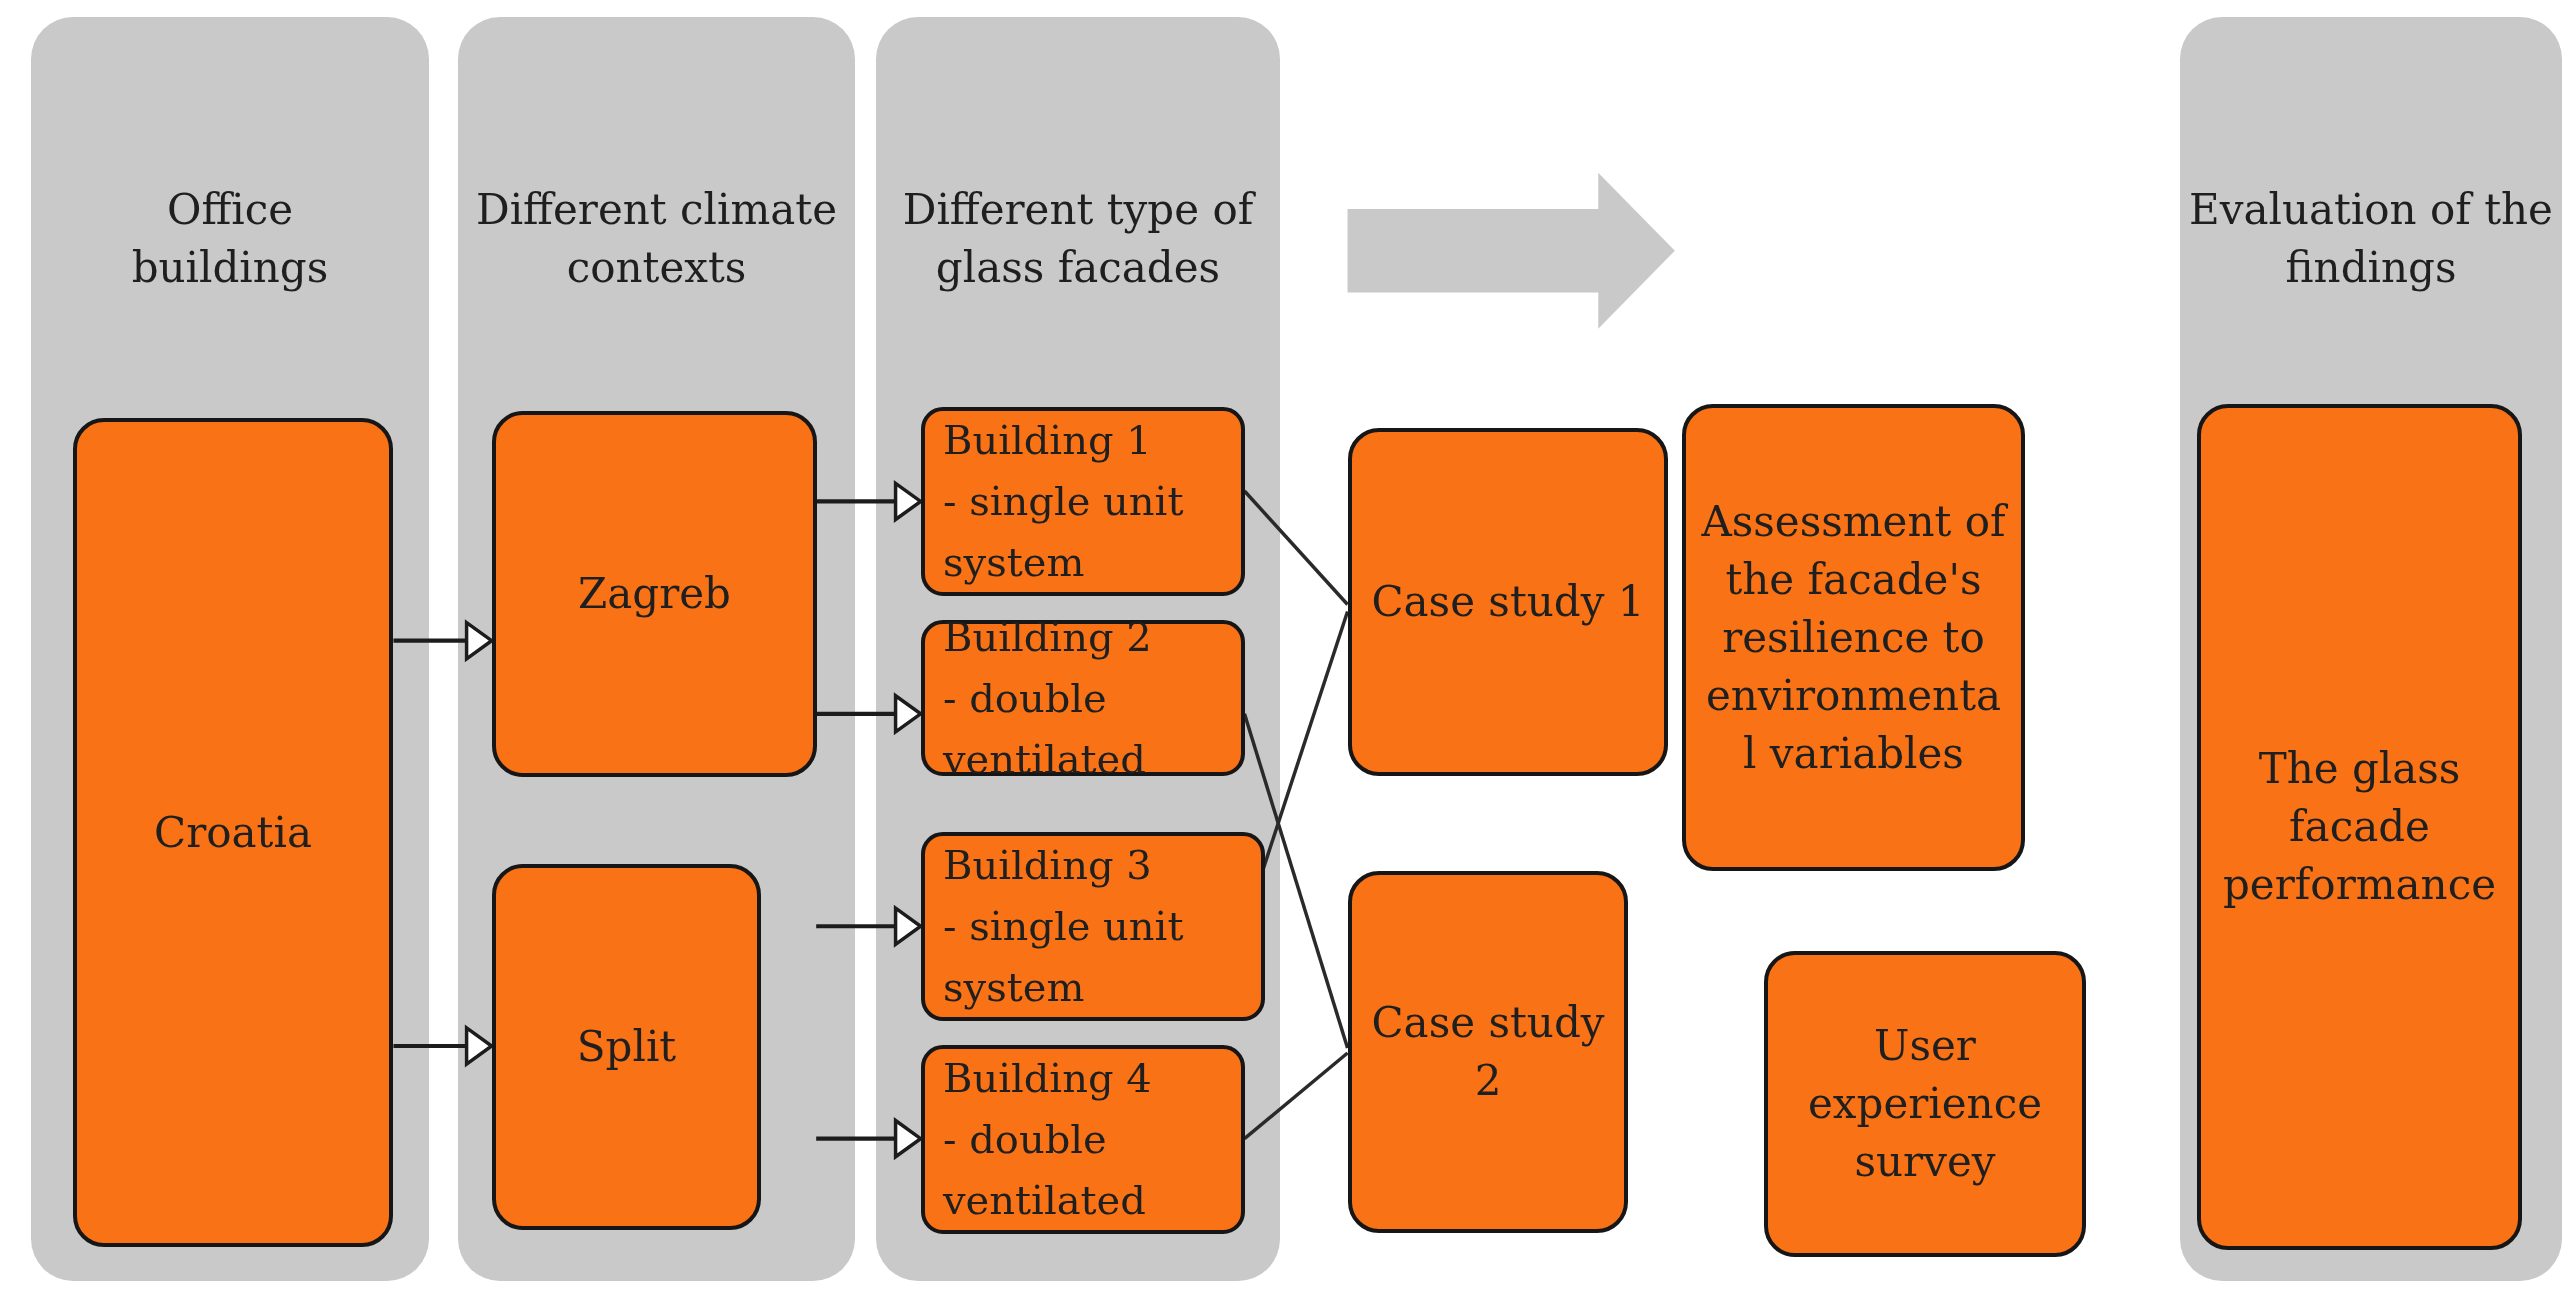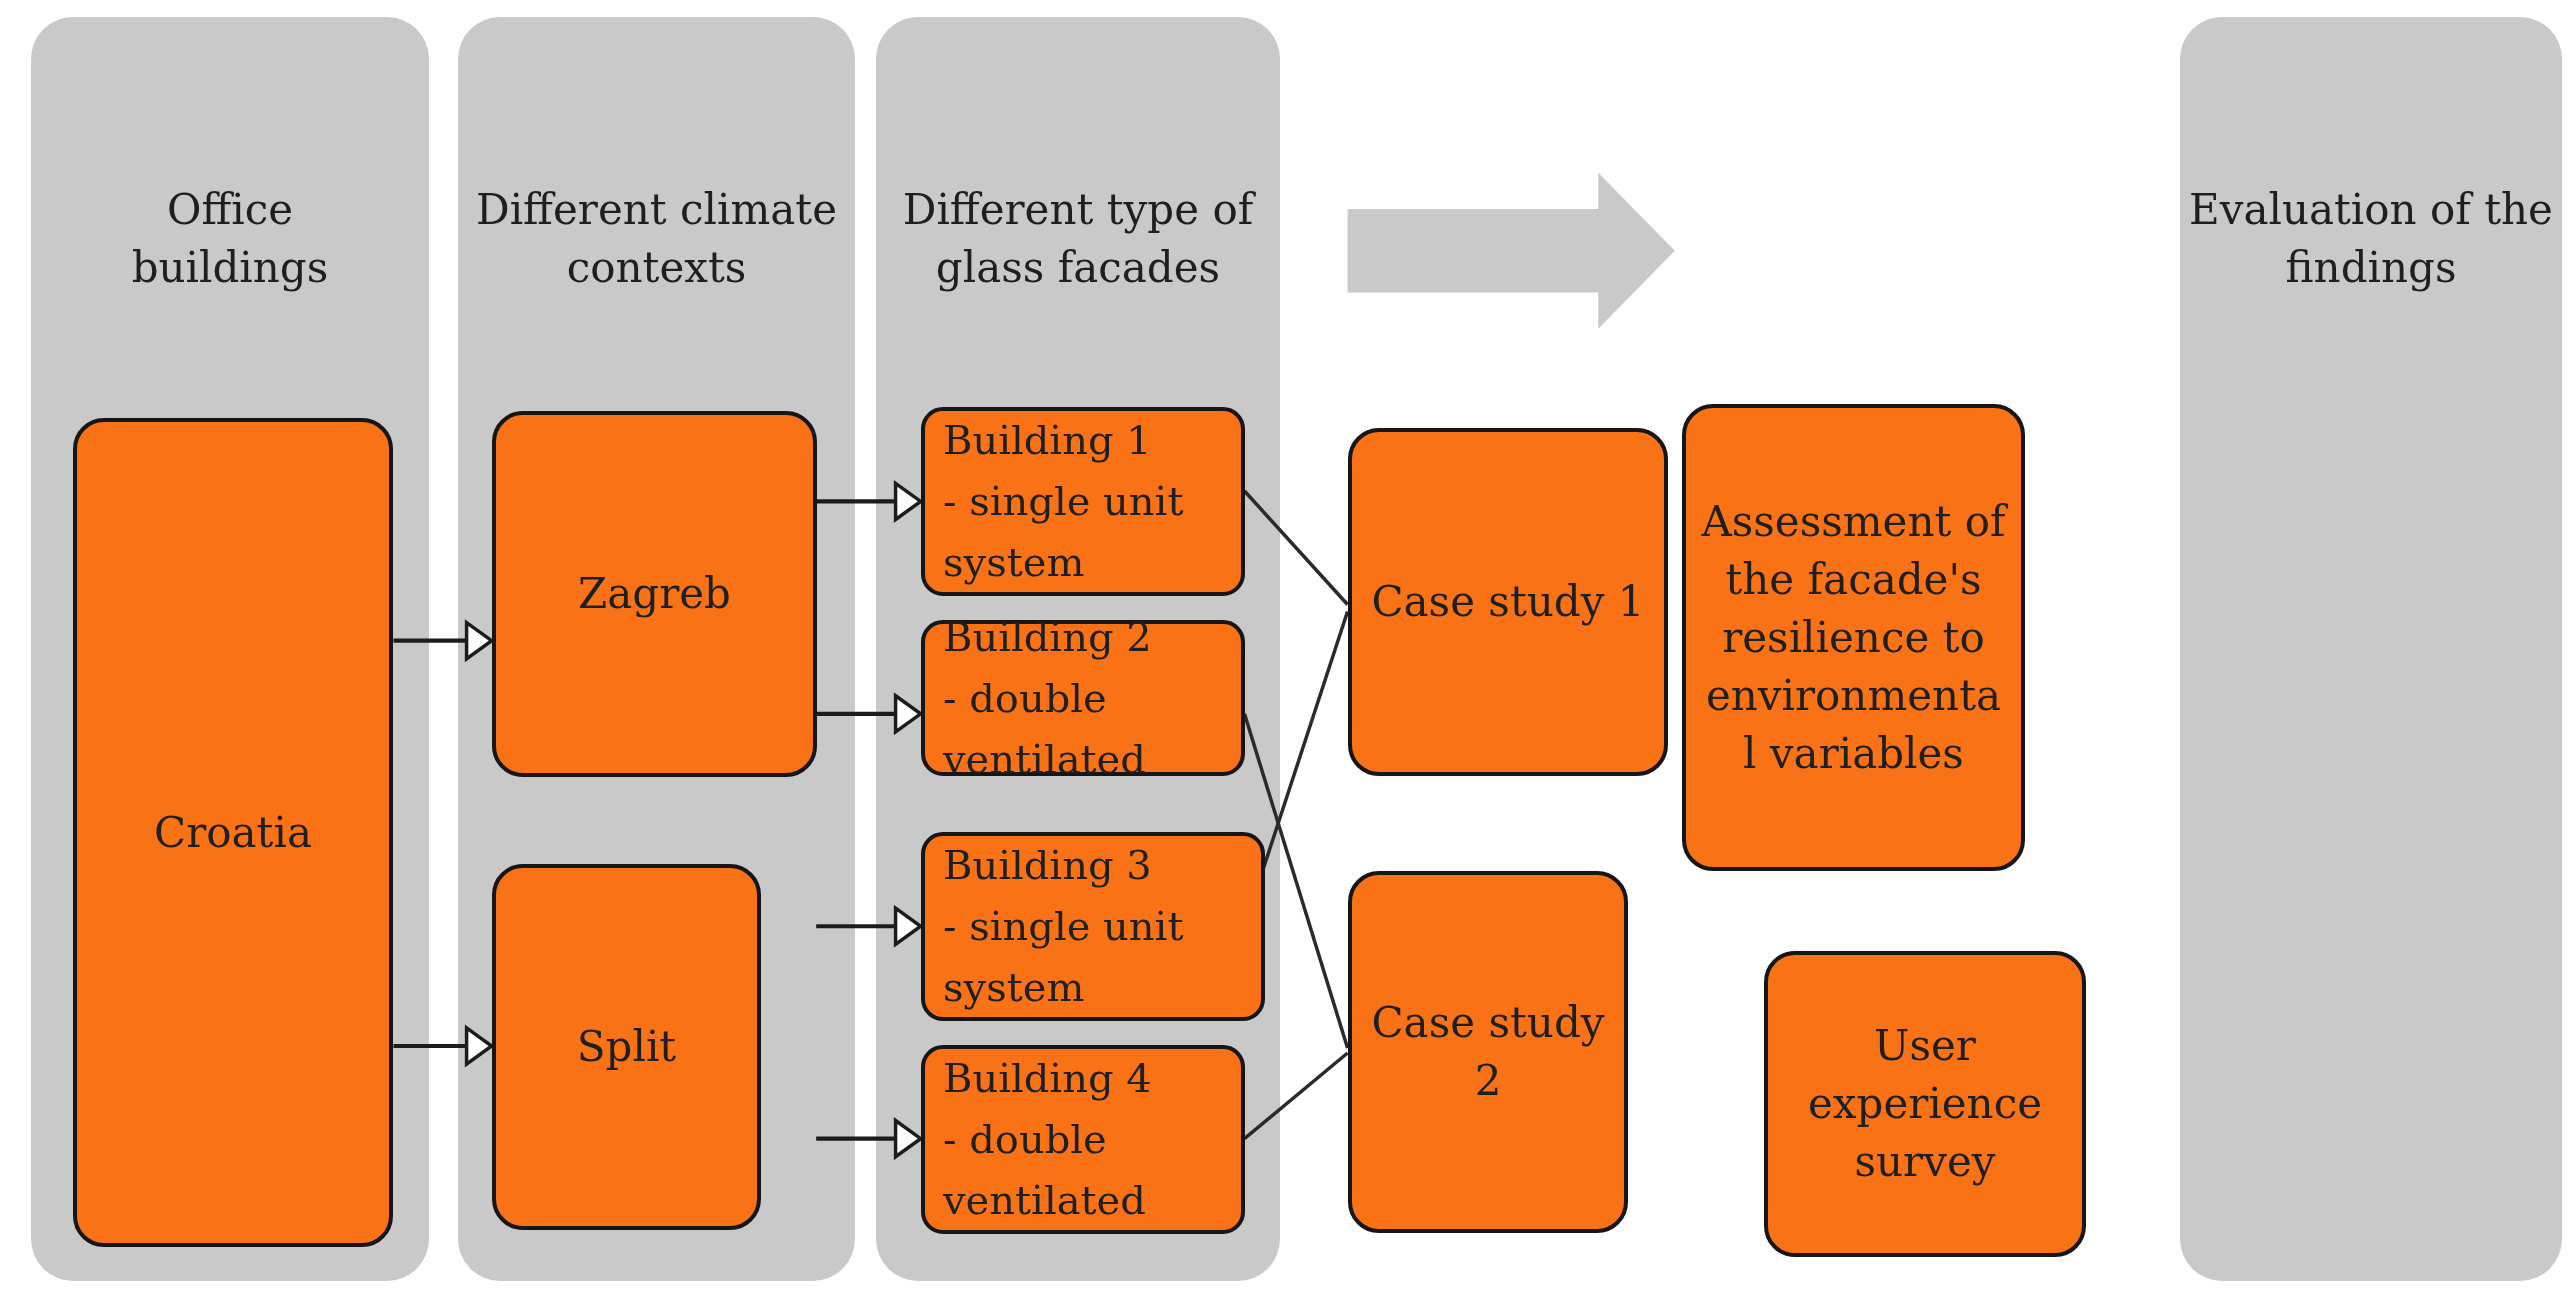--- a/index.html
+++ b/index.html
@@ -139,15 +139,20 @@
 the facade's
 resilience to
 environmenta
 l variables</span>
   </div>
   <div class="node" id="node-user">
     <span>User
 experience
 survey</span>
   </div>
+  <div class="node" id="node-glass">
+    <span>The glass
+facade
+performance</span>
+  </div>
 
 </div>
 
 
 </body></html>

